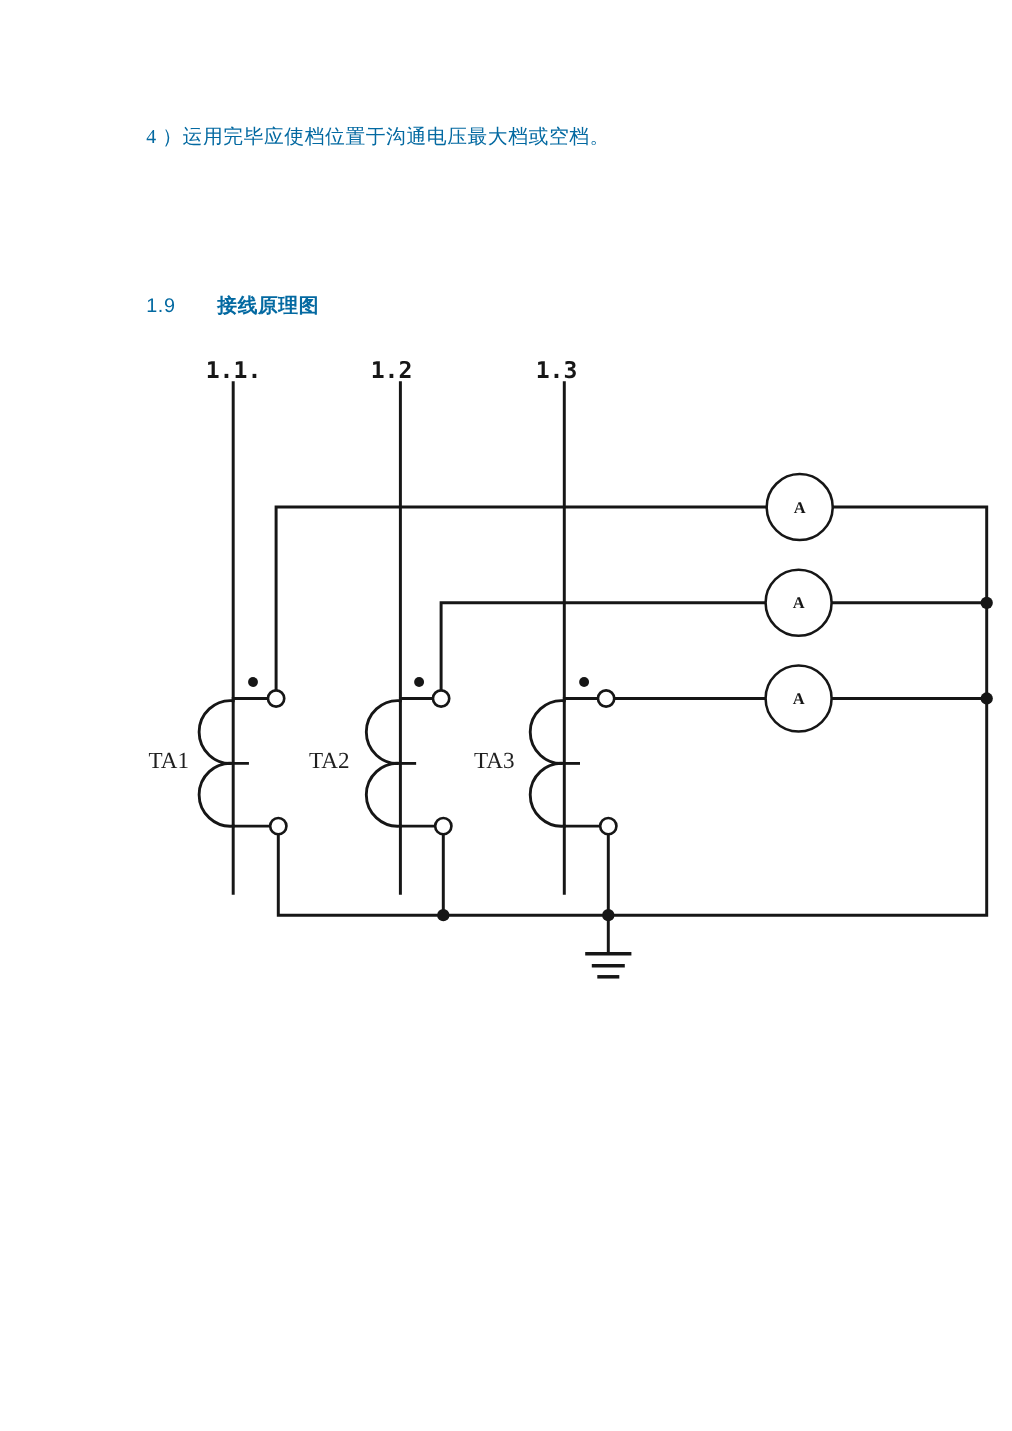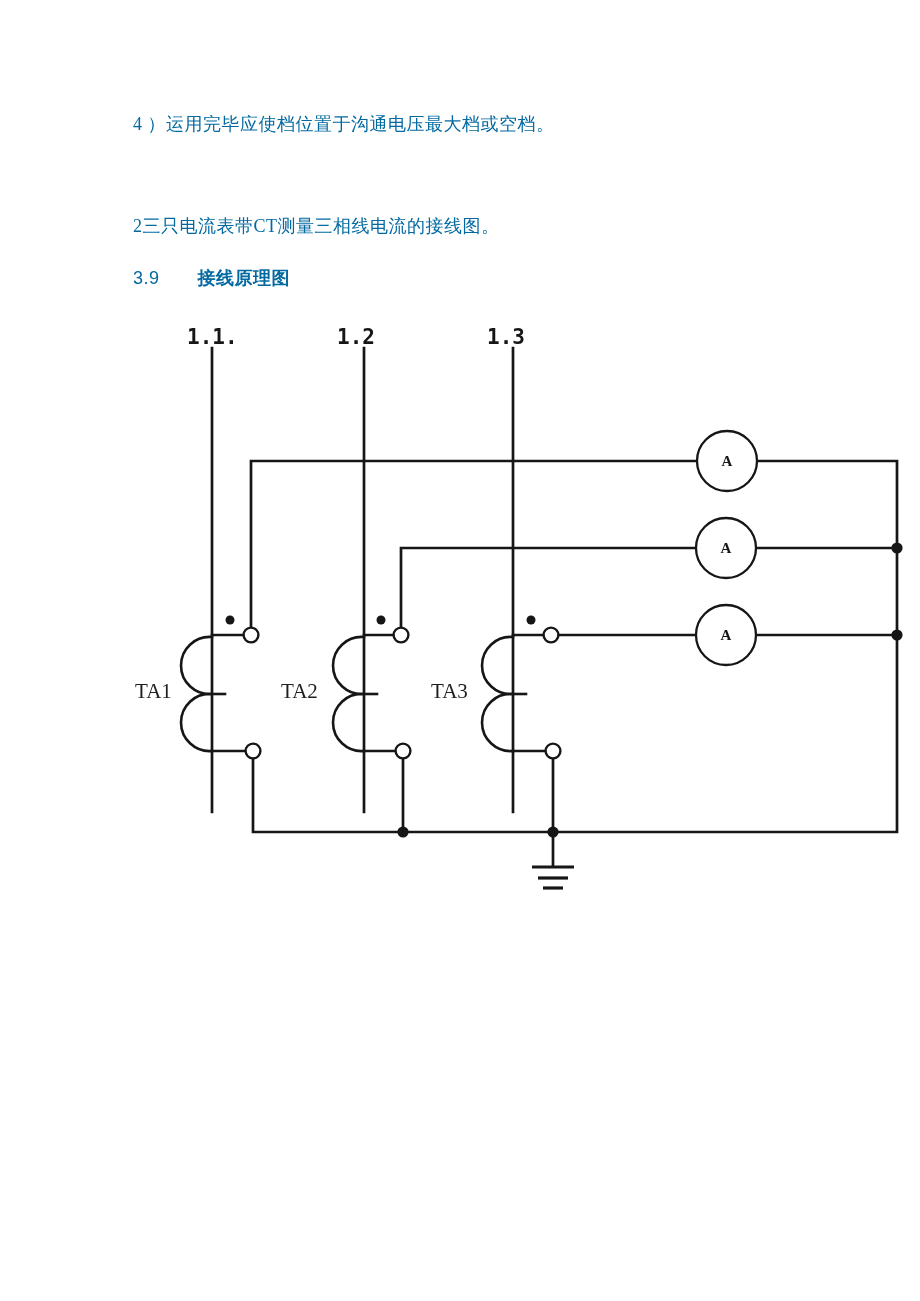--- a/index.html
+++ b/index.html
@@ -47,24 +47,23 @@
     text-anchor:middle;
   }
 </style>
 </head>
 <body>
 
 <div class="page">
 
   <div class="par par-item4">4 ）运用完毕应使档位置于沟通电压最大档或空档。</div>
 
-  <div class="par par-section2">2三只电流表带CT测量三相线电流的接线图。</div>
 
   <div class="par par-section21">
-    <span class="sec-num">3.9</span><span class="sec-title">接线原理图</span>
+    <span class="sec-num">1.9</span><span class="sec-title">接线原理图</span>
   </div>
 
   <svg class="diagram" width="920" height="1301" viewBox="0 0 920 1301">
 
     <g stroke="#161616" stroke-width="2.7" fill="none" stroke-linecap="square">
 
       <path d="M215,635 L215,461 L861,461 L861,832 L217,832 L217,751"></path>
 
       <path d="M365,635 L365,548 L861,548"></path>
 

